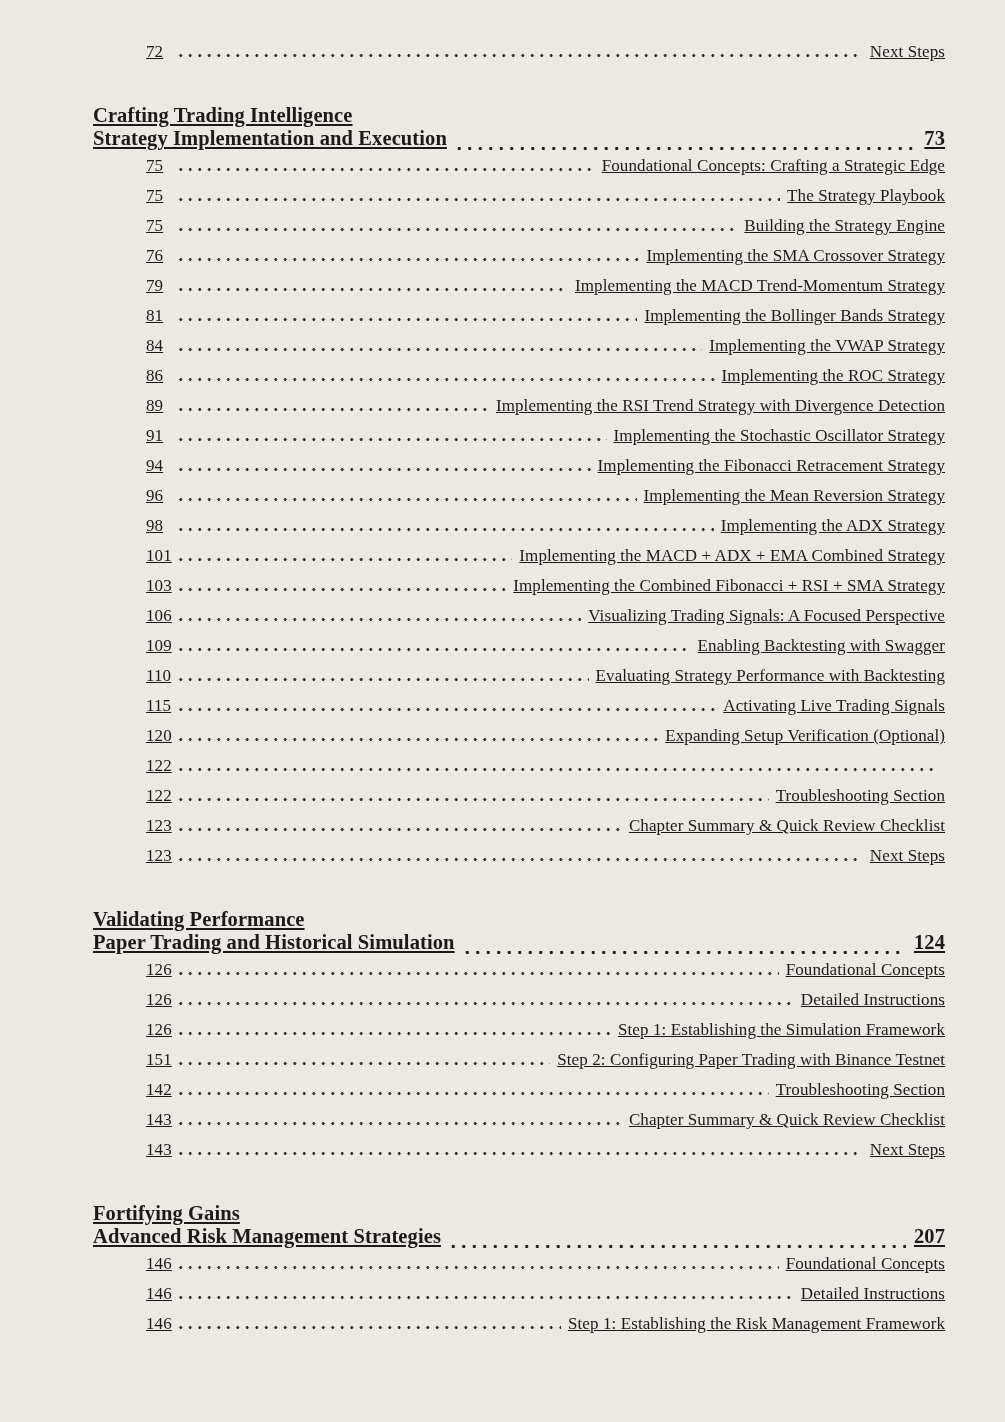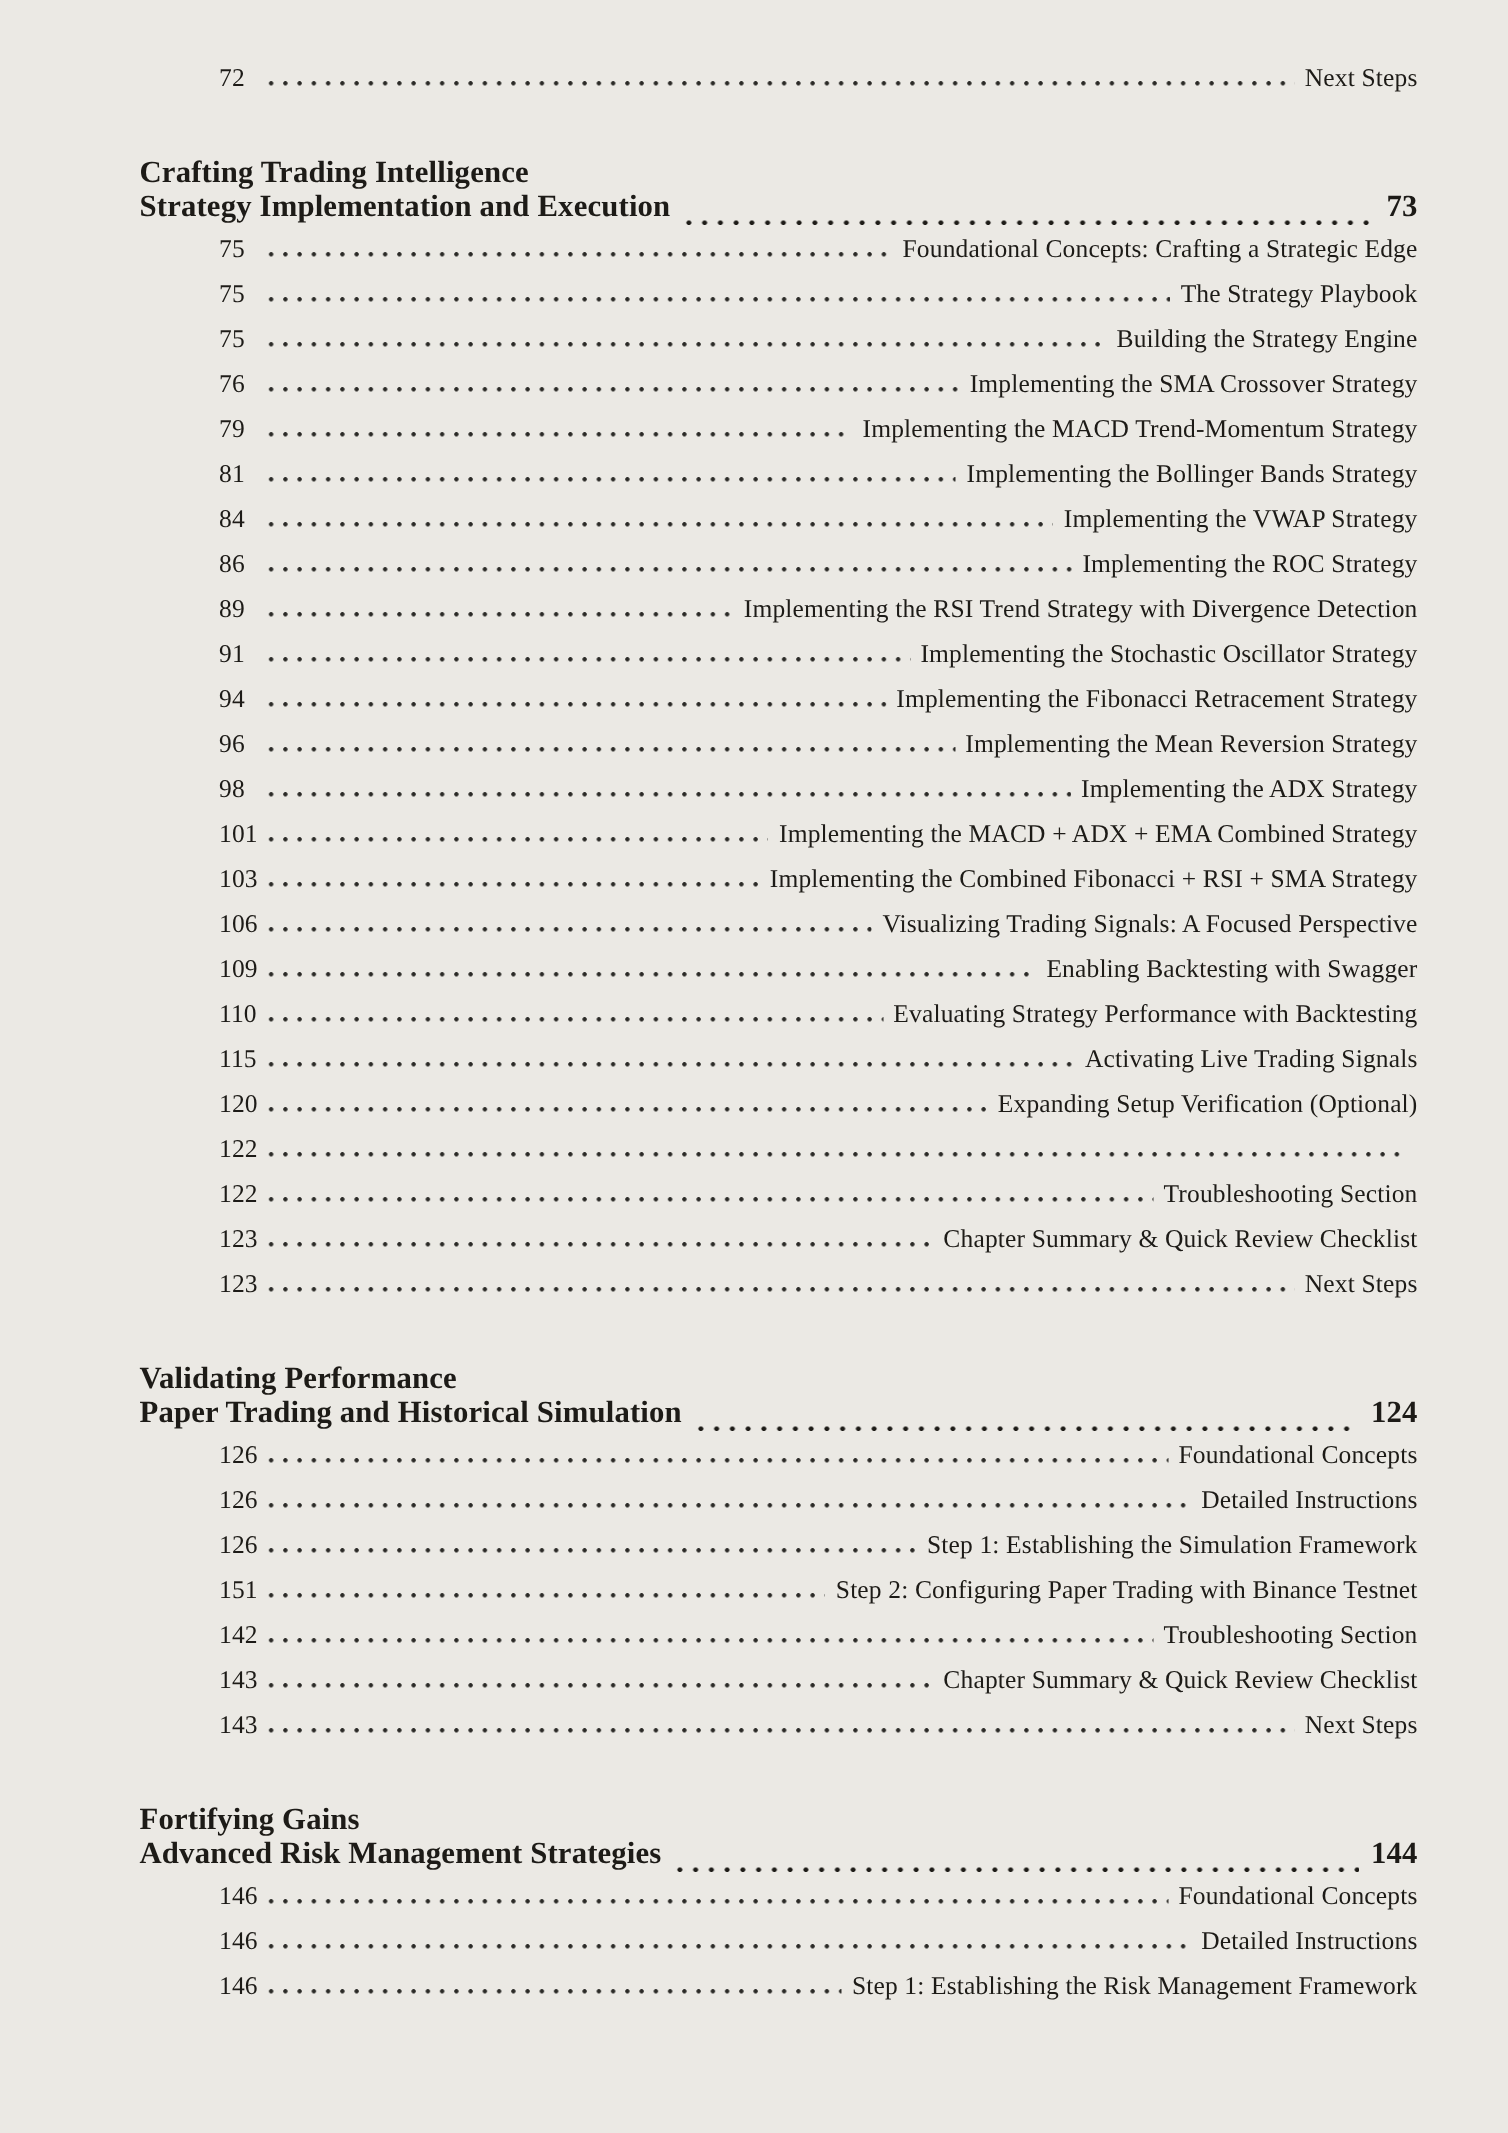--- a/index.html
+++ b/index.html
@@ -14,20 +14,21 @@
     height: 1422px;
     background: var(--bg);
     color: var(--ink);
     font-family: "Liberation Serif", "DejaVu Serif", serif;
     overflow: hidden;
   }
   .page {
     width: 1005px;
     height: 1422px;
     padding: 42px 60px 0 93px;
+    text-decoration: underline;
   }
   
   .entry-row {
     display: flex;
     align-items: baseline;
     height: 30px;
     padding-left: 53px;
     font-size: 17px;
     letter-spacing: 0.1px;
   }
@@ -297,21 +298,21 @@
   </div>
 </div>
   </div>
 
   <div>
     <div class="chapter">
       <div class="subtitle">Fortifying Gains</div>
       <div class="title-row">
         <span class="ch-title">Advanced Risk Management Strategies</span>
         <span class="leader"></span>
-        <span class="ch-page">144</span>
+        <span class="ch-page">207</span>
       </div>
     </div>
     <div>
   <div class="entry-row">
     <span class="num">146</span>
     <span class="leader"></span>
     <span class="title">Foundational Concepts</span>
   </div>
 
   <div class="entry-row">

